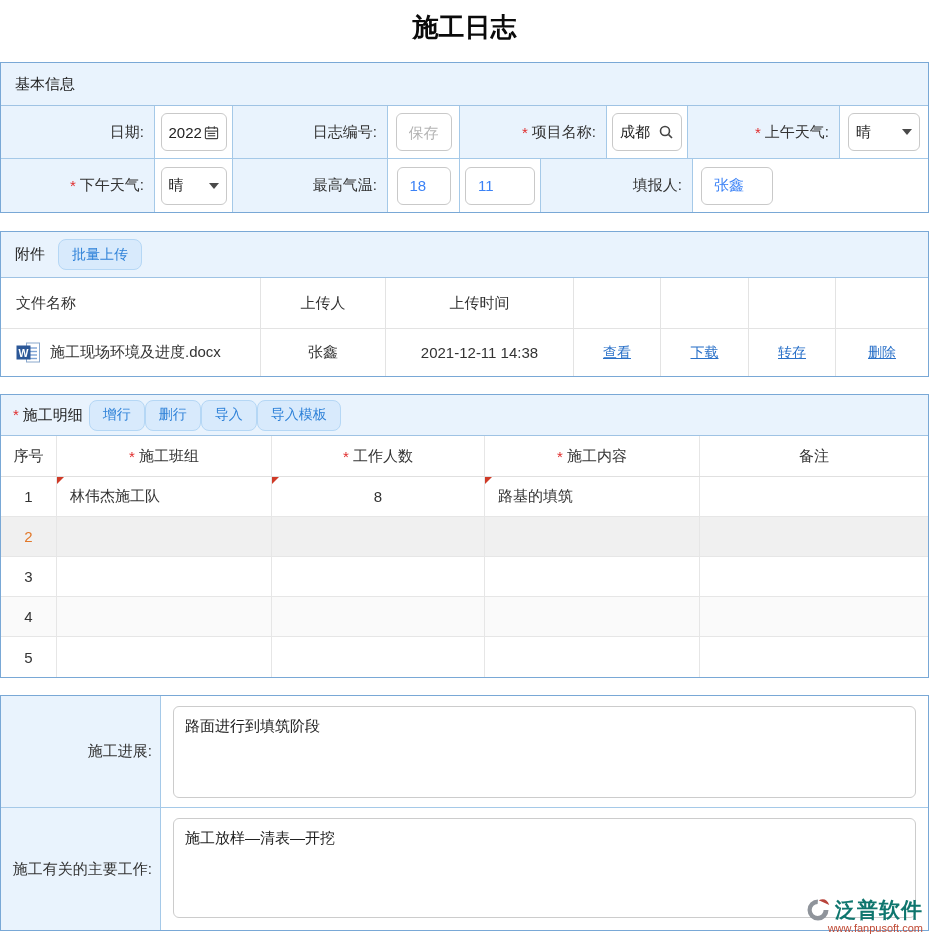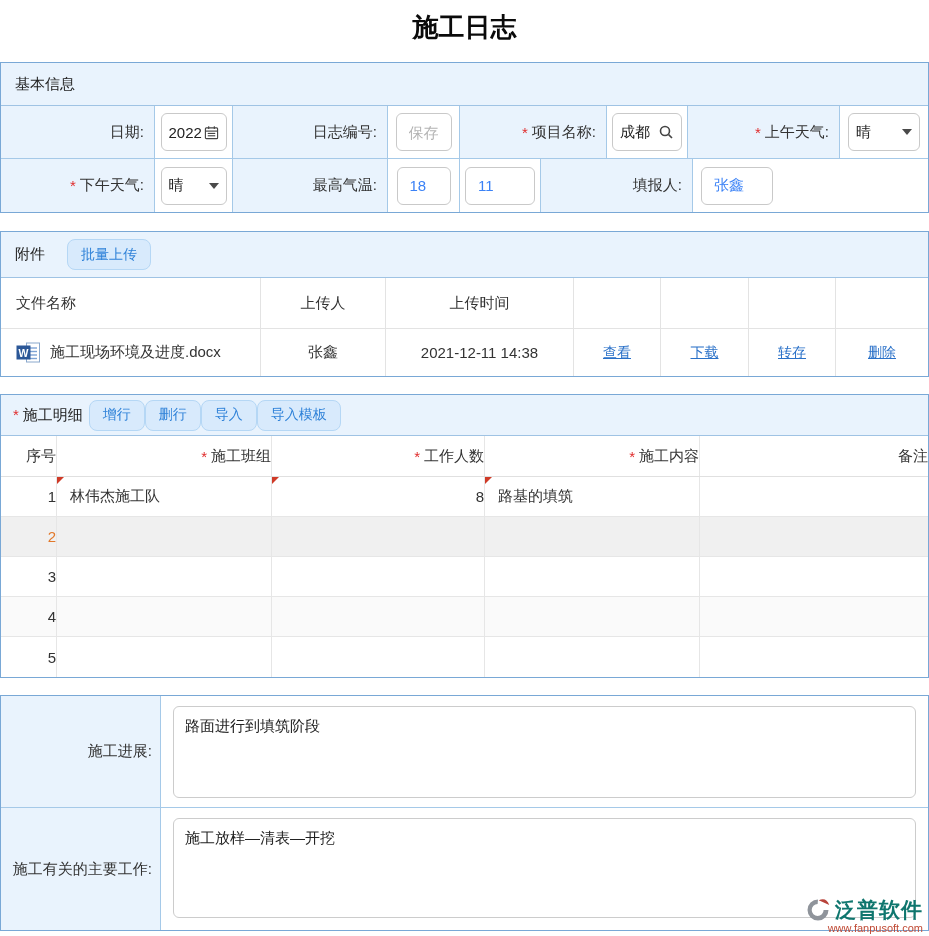--- a/index.html
+++ b/index.html
@@ -27,34 +27,34 @@
   .bi-field { background:#fff; justify-content:center; }
   .req { color:#e02b2b; margin-right:4px; font-size:15px; }
 
   .fld-box { display:flex; align-items:center; justify-content:space-between; height:38px; border:1px solid #c9c9c9; border-radius:6px; background:#fff; padding:0 7px; font-size:15px; color:#222; cursor:pointer; }
   .fld-box .val { white-space:nowrap; overflow:hidden; }
   input.fld { height:38px; border:1px solid #c9c9c9; border-radius:6px; font-size:15px; color:#3b82f6; padding:0 12px; outline:none; background:#fff; }
   input.fld::placeholder { color:#b3b3b3; }
   .caret { width:0; height:0; border-left:5px solid transparent; border-right:5px solid transparent; border-top:6px solid #4a4a4a; margin-left:6px; }
 
   
-  .att-head { height:46px; padding-left:14px; gap:22px; }
+  .att-head { height:46px; padding-left:14px; gap:13px; }
   .btn { background:#d8eafc; border:1px solid #b5d7f5; color:#2f82d8; border-radius:8px; height:31px; padding:0 13px; font-size:14px; cursor:pointer; font-family:inherit; }
   .att-grid-head { display:flex; height:51px; border-bottom:1px solid #e3e3e3; }
   .att-grid-row { display:flex; height:47px; }
   .att-cell { display:flex; align-items:center; justify-content:center; border-right:1px solid #e3e3e3; font-size:15px; color:#333; height:100%; }
   .att-cell.last { border-right:none; }
   .att-cell.fname { justify-content:flex-start; padding-left:15px; gap:9px; }
   a.link { color:#2970c8; text-decoration:underline; font-size:14px; cursor:pointer; }
 
   
   .dt-head { height:41px; padding-left:12px; gap:0; }
   .dt-head .ttl { margin-right:6px; }
   .dt-grid-head { display:flex; height:41px; border-bottom:1px solid #e0e0e0; background:#fff; }
-  .dt-cell { display:flex; align-items:center; justify-content:flex-end; border-right:1px solid #e6e6e6; font-size:15px; color:#333; height:100%; position:relative; }
+  .dt-cell { display:flex; align-items:center; justify-content:center; border-right:1px solid #e6e6e6; font-size:15px; color:#333; height:100%; position:relative; }
   .dt-cell.last { border-right:none; }
   .dt-row { display:flex; height:40px; border-bottom:1px solid #e6e6e6; background:#fff; }
   .dt-row.lastrow { border-bottom:none; }
   .dt-row.selected { background:#f0f0f0; }
   .dt-row.selected .seq { color:#e2782a; }
   .dt-row.alt { background:#fafafa; }
   .dt-cell.cl { justify-content:flex-start; padding-left:13px; }
   .corner { position:absolute; top:0; left:0; width:0; height:0; border-top:7px solid #cf3a27; border-right:7px solid transparent; }
 
   

